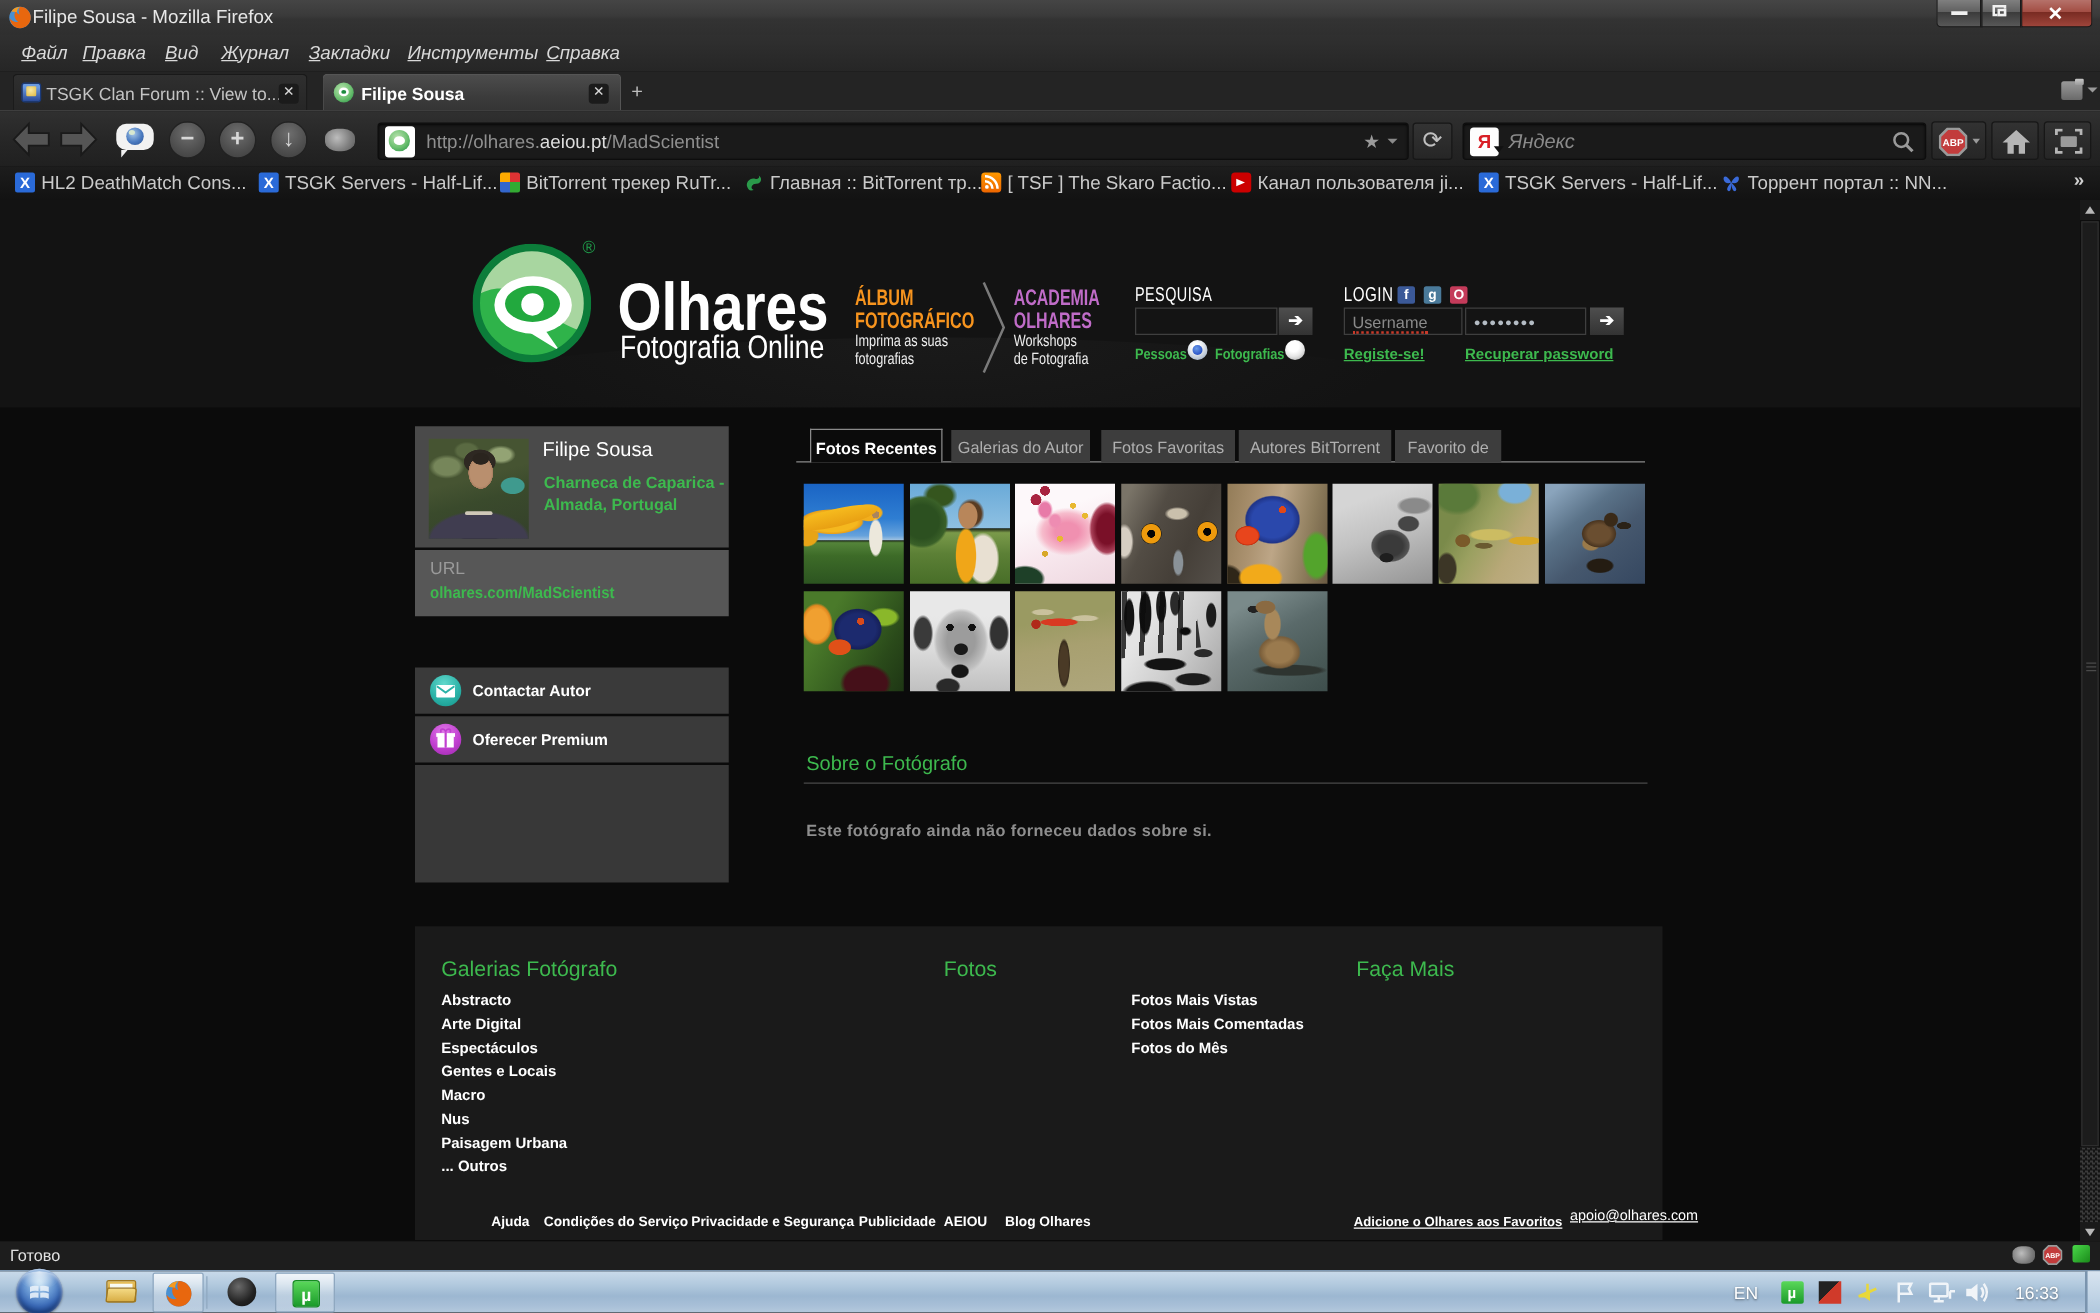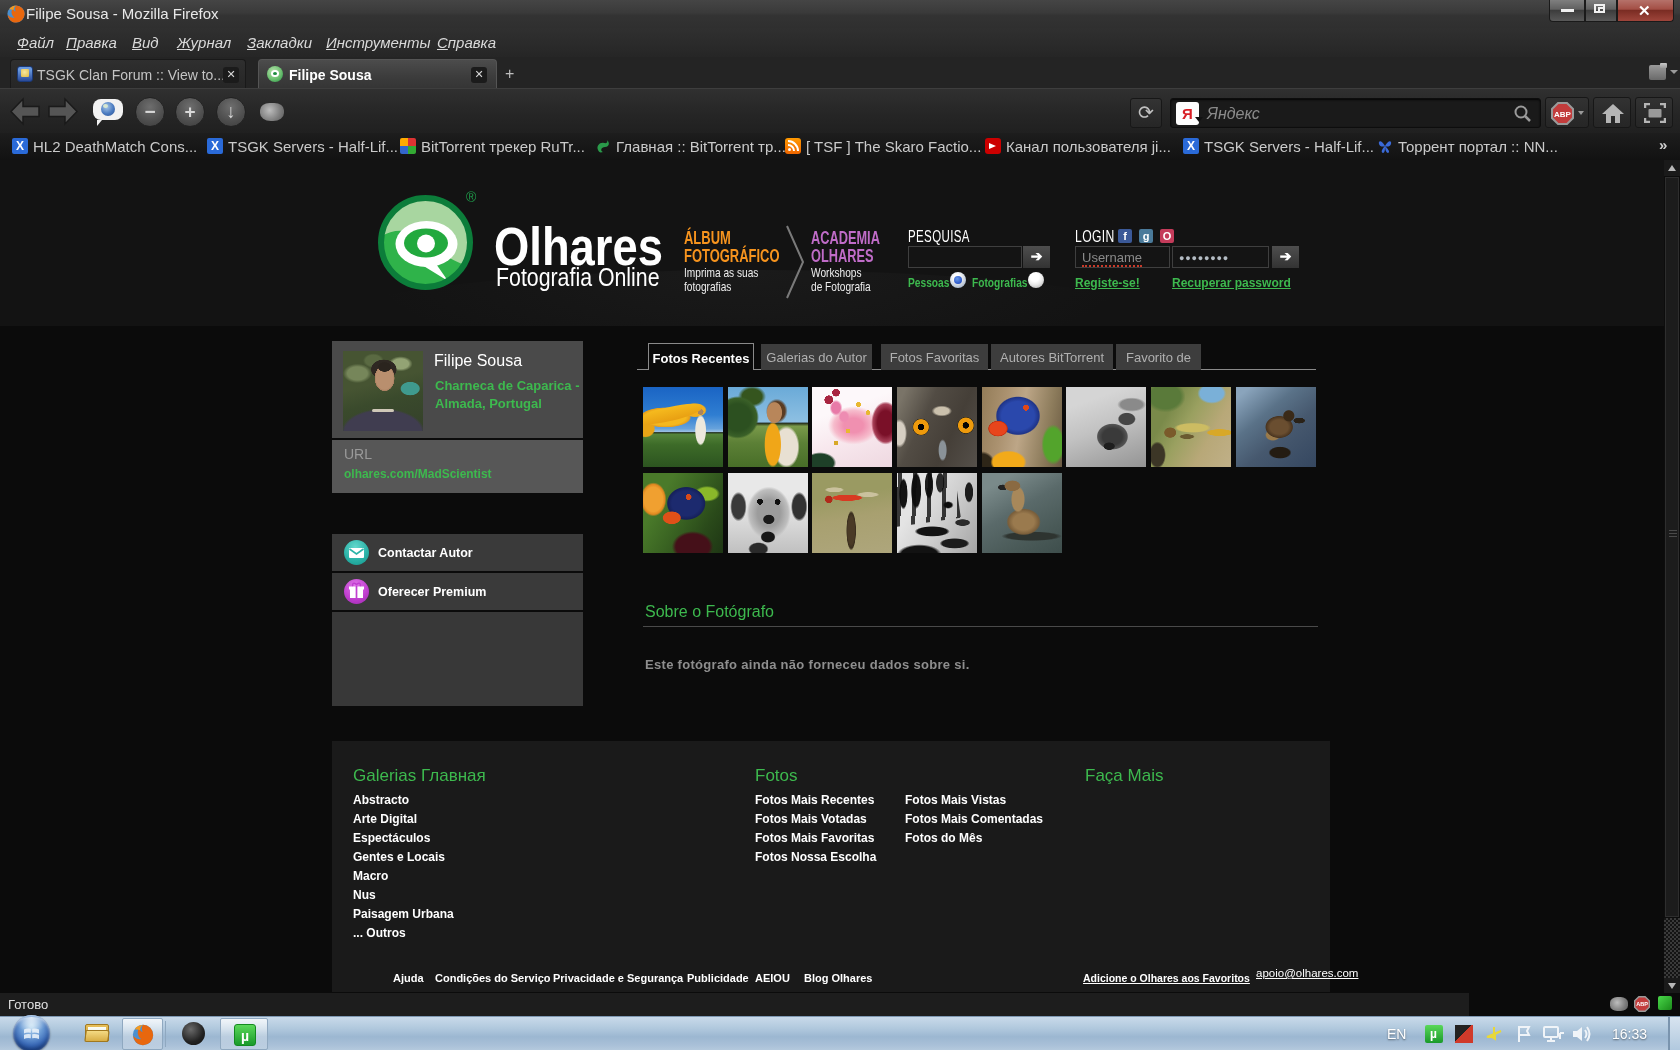--- a/index.html
+++ b/index.html
@@ -121,21 +121,21 @@
 #sobreline { position:absolute; left:643px; top:466px; width:675px; height:1px; background:#4a4a4a; }
 #sobretext { position:absolute; left:645px; top:497px; color:#8e8e8e; font-size:13px; font-weight:bold; letter-spacing:0.3px; }
 
 
 #footer { position:absolute; left:332px; top:581px; width:998px; height:251px; background:#1a1a1a; }
 .ftr-head { position:absolute; color:#3db94e; font-size:17px; }
 .ftr-links { position:absolute; color:#fff; font-size:12px; font-weight:bold; line-height:19px; }
 .ftr-bottom { position:absolute; top:231px; color:#fff; font-size:11px; font-weight:bold;margin-left:40px; }
 
 
-#statusbar { position:absolute; left:0; top:993px; width:1469px; height:23px; background:#1d1d1d; }
+#statusbar { position:absolute; left:0; top:993px; width:1680px; height:23px; background:#1d1d1d; }
 #statustext { position:absolute; left:8px; top:4px; color:#e0e0e0; font-size:13px; }
 
 
 #taskbar { position:absolute; left:0; top:1016px; width:1680px; height:34px;
   background:linear-gradient(#c9daea, #b0c8dd 35%, #9cb7d1 60%, #a9c0d8 85%, #b4c9dd); border-top:1px solid #7e98b2; }
 .tbtn { position:absolute; top:1px; height:32px; border:1px solid #8fa8c0; border-radius:2px;
   background:linear-gradient(rgba(255,255,255,0.75), rgba(255,255,255,0.35) 50%, rgba(255,255,255,0.15)); }
 #trayEN { position:absolute; left:1387px; top:9px; color:#fff; font-size:14px; text-shadow:0 1px 2px rgba(0,0,0,0.5); }
 #traytime { position:absolute; left:1612px; top:9px; color:#fff; font-size:14px; text-shadow:0 1px 2px rgba(0,0,0,0.5); }
 </style></head>
@@ -202,20 +202,29 @@
   <div class="abs" style="left:93px;top:10px;width:32px;height:26px">
     <div class="abs" style="left:0;top:0;width:30px;height:21px;background:#f2f2f2;border-radius:8px"></div>
     <div class="abs" style="left:4px;top:21px;width:0;height:0;border-left:5px solid #f2f2f2;border-bottom:6px solid transparent"></div>
     <div class="abs" style="left:8px;top:3px;width:14px;height:14px;border-radius:50%;background:radial-gradient(circle at 40% 35%,#a8c8e8,#4a7ac0 55%,#2a5090)"></div>
         <div class="abs" style="left:10px;top:5px;width:5px;height:4px;border-radius:50%;background:#d8e8d0"></div>
   </div>
   <div class="circbtn" style="left:135px">−</div>
   <div class="circbtn" style="left:175px">+</div>
   <div class="circbtn" style="left:216px">↓</div>
   <div class="abs" style="left:260px;top:14px;width:24px;height:18px;background:radial-gradient(circle at 40% 40%,#bdbdbd,#7d7d7d 60%,#5a5a5a);border-radius:40% 40% 45% 45%"></div>
+  <div id="urlbar">
+    <div id="urlfavbox">
+          <div class="abs" style="left:3px;top:3px;width:17px;height:17px;border-radius:50%;background:radial-gradient(circle at 40% 35%, #b9e2ae, #6cc070 55%, #1d8c3f)"></div>
+          <div class="abs" style="left:7px;top:8px;width:9px;height:7px;border-radius:50%;background:#fff"></div>
+        </div>
+    <div id="urltext">http://olhares.<b>aeiou.pt</b>/MadScientist</div>
+    <div id="urlstar">★</div>
+    <div id="urlcaret"></div>
+  </div>
   <div id="reloadbtn">⟳</div>
   <div id="searchbox">
     <div id="yicon">Я</div>
         <div id="ycaret"></div>
     <div id="yplaceholder">Яндекс</div>
     <svg id="magnify" width="19" height="19" viewBox="0 0 19 19">
           <circle cx="8" cy="8" r="5.5" fill="none" stroke="#9a9a9a" stroke-width="2"></circle>
           <line x1="12" y1="12" x2="17" y2="17" stroke="#9a9a9a" stroke-width="2.5"></line>
         </svg>
   </div>
@@ -501,24 +510,23 @@
     radial-gradient(ellipse 8px 15px at 45% 33%, #a8885a 75%, transparent 88%),
     radial-gradient(ellipse 19px 15px at 52% 61%, #9a7a4e 55%, #7a5e3a 82%, transparent 90%),
     radial-gradient(ellipse 38px 6px at 62% 79%, #2e3430 65%, transparent 80%),
     linear-gradient(150deg, #7a8a8a 15%, #5a6a6a 45%, #4a5a58 75%, #3e4e4c)"></div>
 
   <div id="sobre">Sobre o Fotógrafo</div>
   <div id="sobreline"></div>
   <div id="sobretext">Este fotógrafo ainda não forneceu dados sobre si.</div>
 
   <div id="footer">
-    <div class="ftr-head" style="left:21px;top:25px">Galerias Главная</div>
+    <div class="ftr-head" style="left:21px;top:25px">Galerias Fotógrafo</div>
     <div class="ftr-links" style="left:21px;top:50px">Abstracto<br>Arte Digital<br>Espectáculos<br>Gentes e Locais<br>Macro<br>Nus<br>Paisagem Urbana<br>... Outros</div>
     <div class="ftr-head" style="left:423px;top:25px">Fotos</div>
-    <div class="ftr-links" style="left:423px;top:50px">Fotos Mais Recentes<br>Fotos Mais Votadas<br>Fotos Mais Favoritas<br>Fotos Nossa Escolha</div>
     <div class="ftr-links" style="left:573px;top:50px">Fotos Mais Vistas<br>Fotos Mais Comentadas<br>Fotos do Mês</div>
     <div class="ftr-head" style="left:753px;top:25px">Faça Mais</div>
     <div class="ftr-bottom" style="left:21px">Ajuda</div>
     <div class="ftr-bottom" style="left:63px">Condições do Serviço</div>
     <div class="ftr-bottom" style="left:181px">Privacidade e Segurança</div>
     <div class="ftr-bottom" style="left:315px">Publicidade</div>
     <div class="ftr-bottom" style="left:383px">AEIOU</div>
     <div class="ftr-bottom" style="left:432px">Blog Olhares</div>
     <div class="ftr-bottom greenlink" style="left:711px;text-decoration:underline;font-size:10.5px">Adicione o Olhares aos Favoritos</div>
     <div class="ftr-bottom greenlink" style="left:884px;top:226px;text-decoration:underline;font-size:11.5px;font-weight:normal">apoio@olhares.com</div>

